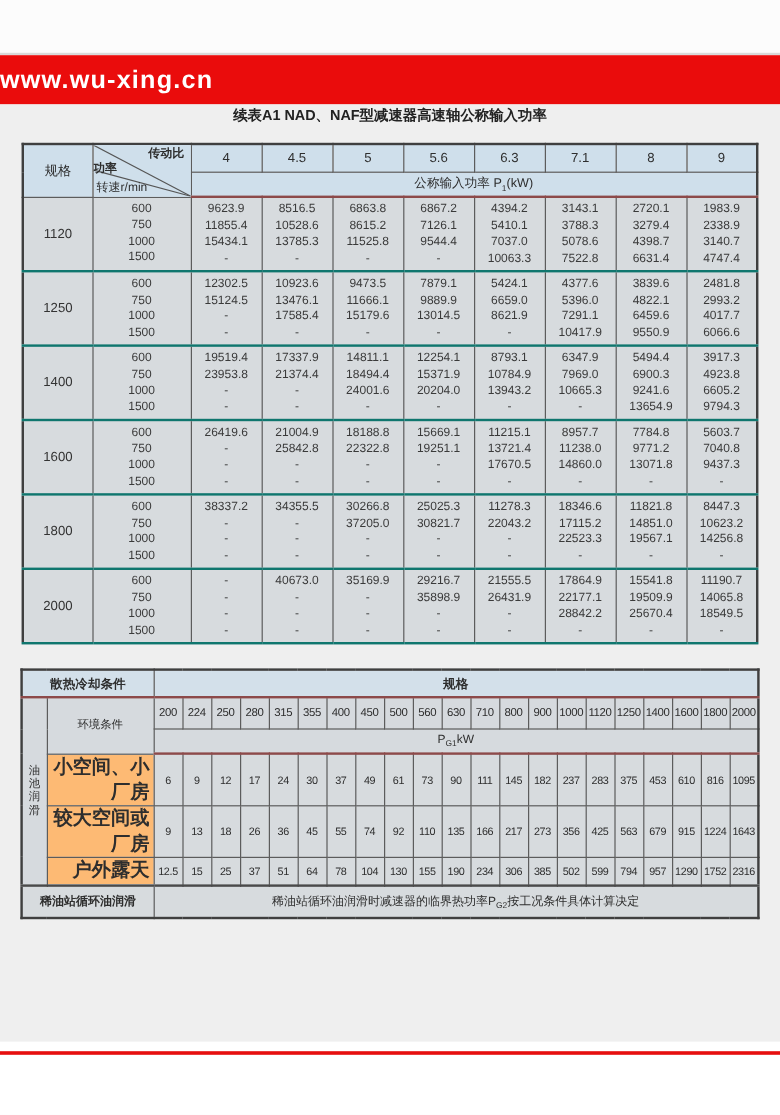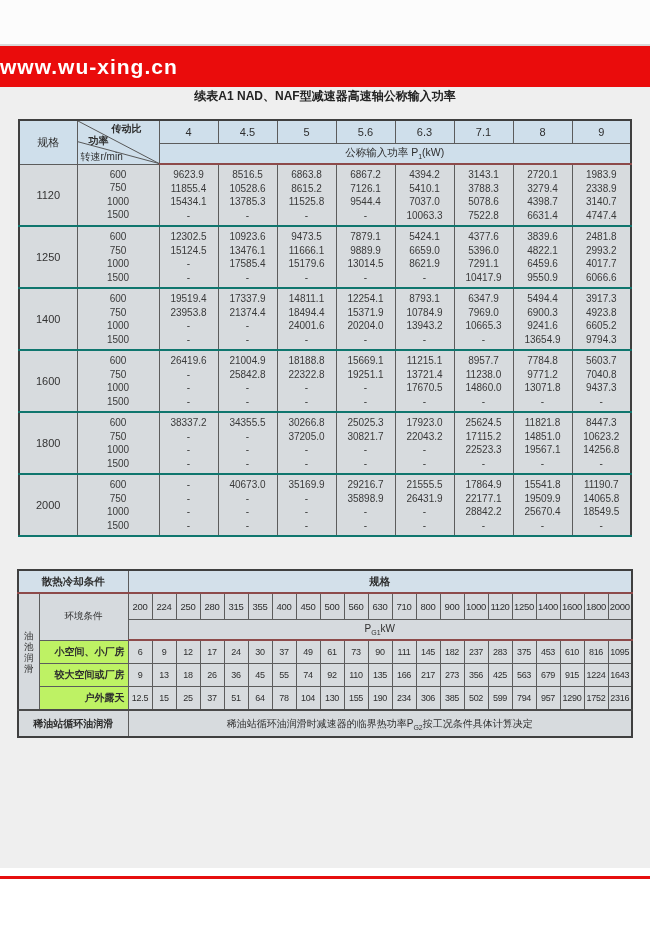--- a/index.html
+++ b/index.html
@@ -26,35 +26,35 @@
   #table-a1{width:614px;margin-top:14px;border:2px solid #3f3f3f;}
   #table-a1 thead th{background:#cfdfeb;font-size:10.5px;font-weight:700;height:22px;}
   #table-a1 thead tr.ratios th{font-weight:400;font-size:11px;}
   #table-a1 thead tr.subhead th{border-bottom:2px solid #8d4a4a;font-weight:400;font-size:10.5px;height:19px;}
   #table-a1 tbody td{font-size:10px;color:#3a3a3a;border-bottom:2px solid #0f766e;padding:3px 0;}
   #table-a1 tbody td div{line-height:13.5px;height:13.5px;}
   #table-a1 td.spec{font-size:11px;color:#333;}
   .corner{position:relative;}
   .corner svg{position:absolute;left:0;top:0;width:100%;height:100%;}
   .corner .lbl{position:absolute;font-size:10px;font-weight:700;line-height:11px;}
-  .corner .lbl-ratio{top:2px;right:17px;}
-  .corner .lbl-power{top:14px;left:11px;}
+  .corner .lbl-ratio{top:2px;right:5px;}
+  .corner .lbl-power{top:14px;left:0;}
   .corner .lbl-speed{bottom:2px;left:3px;font-weight:400;}
   sub{font-size:7px;}
 
   
-  #table-a2{width:616px;margin-top:32px;border:2px solid #3f3f3f;}
+  #table-a2{width:616px;margin-top:20px;border:2px solid #3f3f3f;}
   #table-a2 th,#table-a2 td{font-size:9px;letter-spacing:-0.3px;}
   #table-a2 tr.hd th{background:#d3e0ea;font-size:10.5px;letter-spacing:0;font-weight:700;height:21px;border-bottom:2px solid #8d4a4a;}
   #table-a2 tr.sizes th{height:25px;font-weight:400;font-size:9.5px;background:#d6dade;}
   #table-a2 th.envlbl{font-size:10.5px;letter-spacing:0;font-weight:700;background:#d6dade;text-align:center;}
   #table-a2 th.grouplbl{font-size:9.5px;letter-spacing:0;font-weight:700;background:#d6dade;line-height:11px;padding:0 1px;}
   #table-a2 tr.pg1 th{height:19px;font-weight:400;font-size:10px;letter-spacing:0;border-bottom:2px solid #8d4a4a;background:#d6dade;}
   #table-a2 tr.datarow td,#table-a2 tr.datarow th{height:22px;}
-  #table-a2 tr.datarow th{font-size:10px;letter-spacing:0;font-weight:700;background:#bef264;text-align:right;padding-right:3px;}
+  #table-a2 tr.datarow th{font-size:16px;letter-spacing:0;font-weight:700;background:#fdba74;text-align:right;padding-right:3px;}
   #table-a2 tr.noterow td{height:25px;font-size:10px;letter-spacing:0;border-top:2px solid #4a4a4a;}
   #table-a2 tr.noterow td.nlab{font-weight:700;}
 
   
   .footer{background:#ffffff;height:63px;}
   .footer .redline{height:3px;background:#e60f0f;margin-top:8px;}
   .footer .hotline{font-size:18px;font-weight:700;color:#111;padding:11px 0 0 8px;letter-spacing:0.5px;}
 </style>
 </head>
 <body>
@@ -357,27 +357,27 @@
             <div>-</div>
             <div>-</div>
           </td>
           <td>
             <div>25025.3</div>
             <div>30821.7</div>
             <div>-</div>
             <div>-</div>
           </td>
           <td>
-            <div>17923.0</div>
+            <div>11278.3</div>
             <div>22043.2</div>
             <div>-</div>
             <div>-</div>
           </td>
           <td>
-            <div>25624.5</div>
+            <div>18346.6</div>
             <div>17115.2</div>
             <div>22523.3</div>
             <div>-</div>
           </td>
           <td>
             <div>11821.8</div>
             <div>14851.0</div>
             <div>19567.1</div>
             <div>-</div>
           </td>

